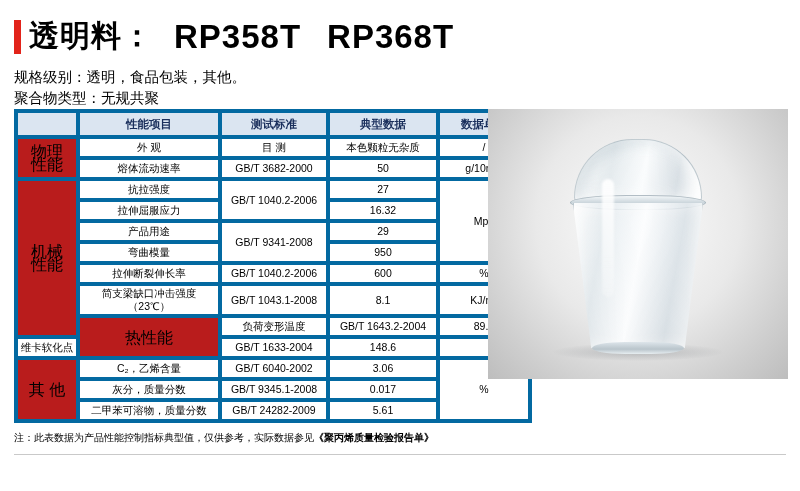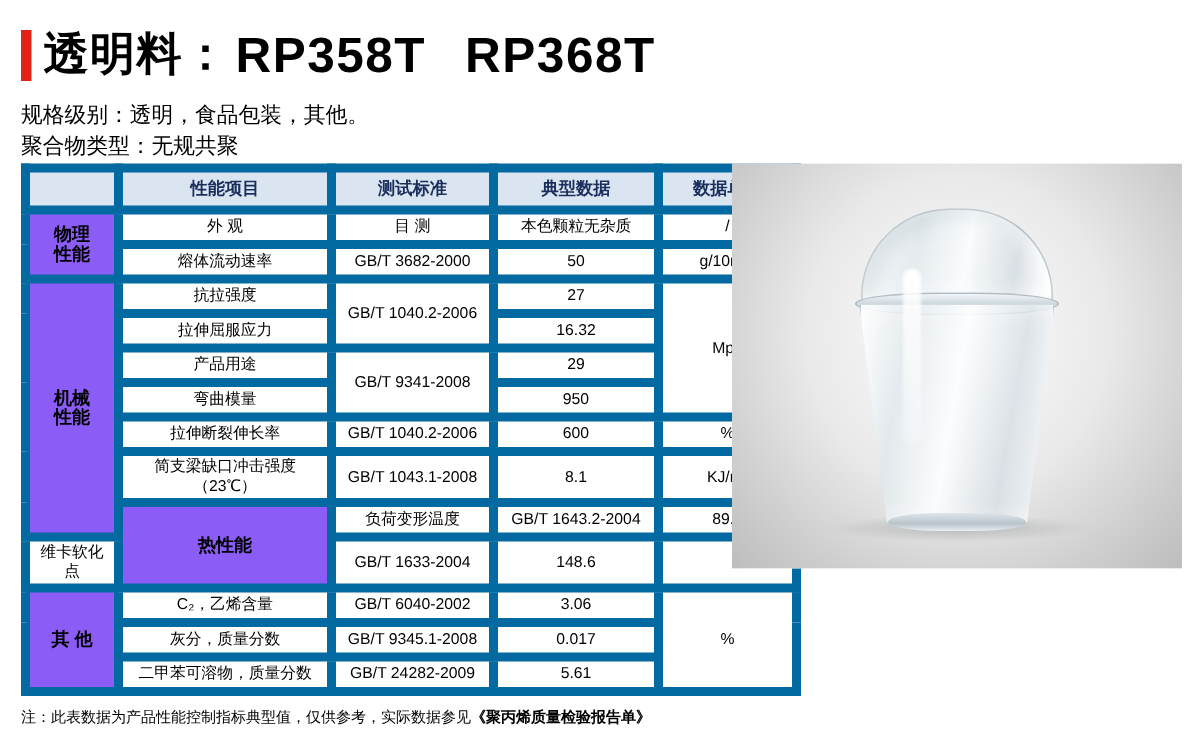--- a/index.html
+++ b/index.html
@@ -37,21 +37,21 @@
   .title-label {
     font-size: 30px;
     font-weight: bold;
     letter-spacing: 1px;
     white-space: nowrap;
   }
   .title-codes {
     font-size: 33px;
     font-weight: bold;
     letter-spacing: 1px;
-    margin-left: 4px;
+    margin-left: 21px;
     white-space: nowrap;
   }
   .title-codes .gap {
     display: inline-block;
     width: 26px;
   }
   
   .spec-list {
     margin-top: 4px;
   }
@@ -78,40 +78,40 @@
     width: 460px;
     flex: none;
   }
   table.perf {
     border-collapse: collapse;
     width: 460px;
     table-layout: fixed;
     font-size: 10.5px;
   }
   table.perf td, table.perf th {
-    border: 6px solid #0369a1;
+    border: 4px solid #0369a1;
     text-align: center;
     vertical-align: middle;
     padding: 1px 2px;
     height: 15px;
     line-height: 13px;
     color: #000;
   }
   table.perf thead th {
     background: #dbe5f1;
     font-weight: bold;
     font-size: 11.5px;
     height: 20px;
     color: #1a2f5c;
   }
   td.group {
-    font-weight: bold;
-    font-size: 12px;
+    font-weight: normal;
+    font-size: 16px;
     color: #1a2f5c;
-    background: #8b5cf6;
+    background: #b91c1c;
   }
   td.item {
     text-align: center;
     margin-left: 37px;
   }
   .col-item { width: 142px; }
   .col-std  { width: 108px; }
   .col-val  { width: 110px; }
   .col-unit { width: 92px; }
   

